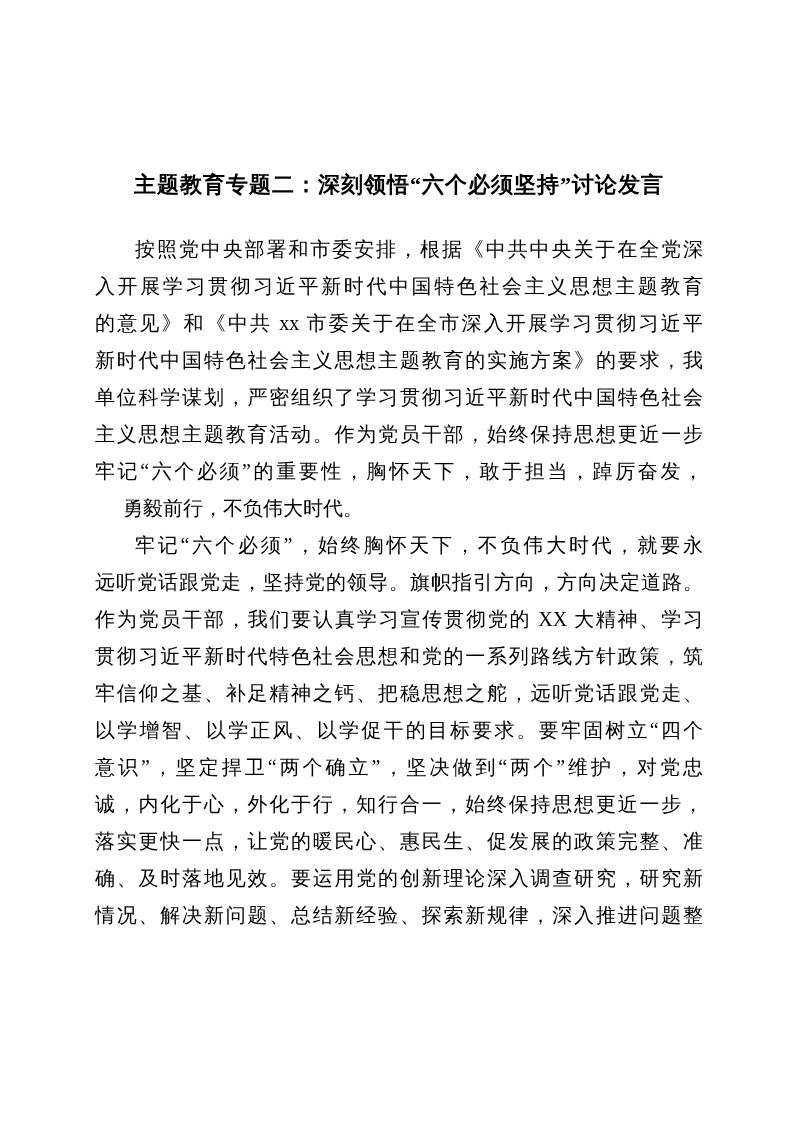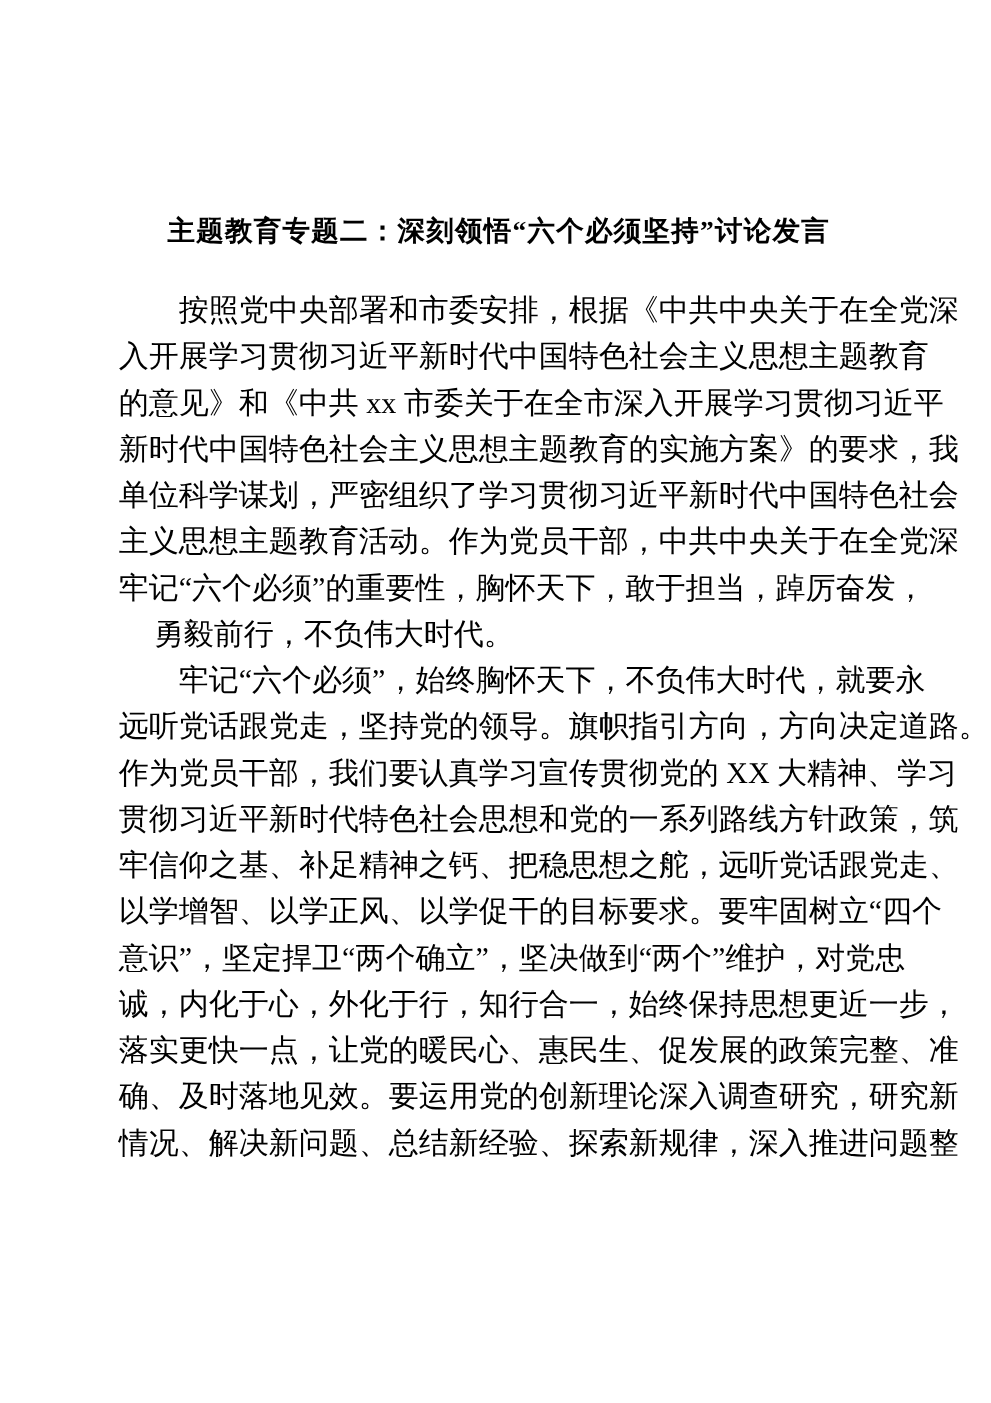--- a/index.html
+++ b/index.html
@@ -22,21 +22,21 @@
     font-size: 22px;
     font-weight: bold;
     line-height: 37px;
     height: 37px;
     text-align: center;
     margin: 0 0 28px 0;
     letter-spacing: 1px;
     white-space: nowrap;
   }
   .doc-body {
-    font-size: 24px;
+    font-size: 20px;
   }
   .line {
     line-height: 37px;
     height: 37px;
     text-align: justify;
     text-align-last: justify;
     white-space: nowrap;
   }
   .line.first {
     text-indent: 2em;
@@ -52,21 +52,21 @@
 <div class="page">
   <h1 class="doc-title">主题教育专题二：深刻领悟“六个必须坚持”讨论发言</h1>
 
   <div class="doc-body">
 
     <div class="line first">按照党中央部署和市委安排，根据《中共中央关于在全党深</div>
     <div class="line">入开展学习贯彻习近平新时代中国特色社会主义思想主题教育</div>
     <div class="line">的意见》和《中共 xx 市委关于在全市深入开展学习贯彻习近平</div>
     <div class="line">新时代中国特色社会主义思想主题教育的实施方案》的要求，我</div>
     <div class="line">单位科学谋划，严密组织了学习贯彻习近平新时代中国特色社会</div>
-    <div class="line">主义思想主题教育活动。作为党员干部，中共中央关于在全党深</div>
+    <div class="line">主义思想主题教育活动。作为党员干部，始终保持思想更近一步</div>
     <div class="line">牢记“六个必须”的重要性，胸怀天下，敢于担当，踔厉奋发，</div>
     <div class="line short">勇毅前行，不负伟大时代。</div>
 
     <div class="line first">牢记“六个必须”，始终胸怀天下，不负伟大时代，就要永</div>
     <div class="line">远听党话跟党走，坚持党的领导。旗帜指引方向，方向决定道路。</div>
     <div class="line">作为党员干部，我们要认真学习宣传贯彻党的 XX 大精神、学习</div>
     <div class="line">贯彻习近平新时代特色社会思想和党的一系列路线方针政策，筑</div>
     <div class="line">牢信仰之基、补足精神之钙、把稳思想之舵，远听党话跟党走、</div>
     <div class="line">以学增智、以学正风、以学促干的目标要求。要牢固树立“四个</div>
     <div class="line">意识”，坚定捍卫“两个确立”，坚决做到“两个”维护，对党忠</div>

